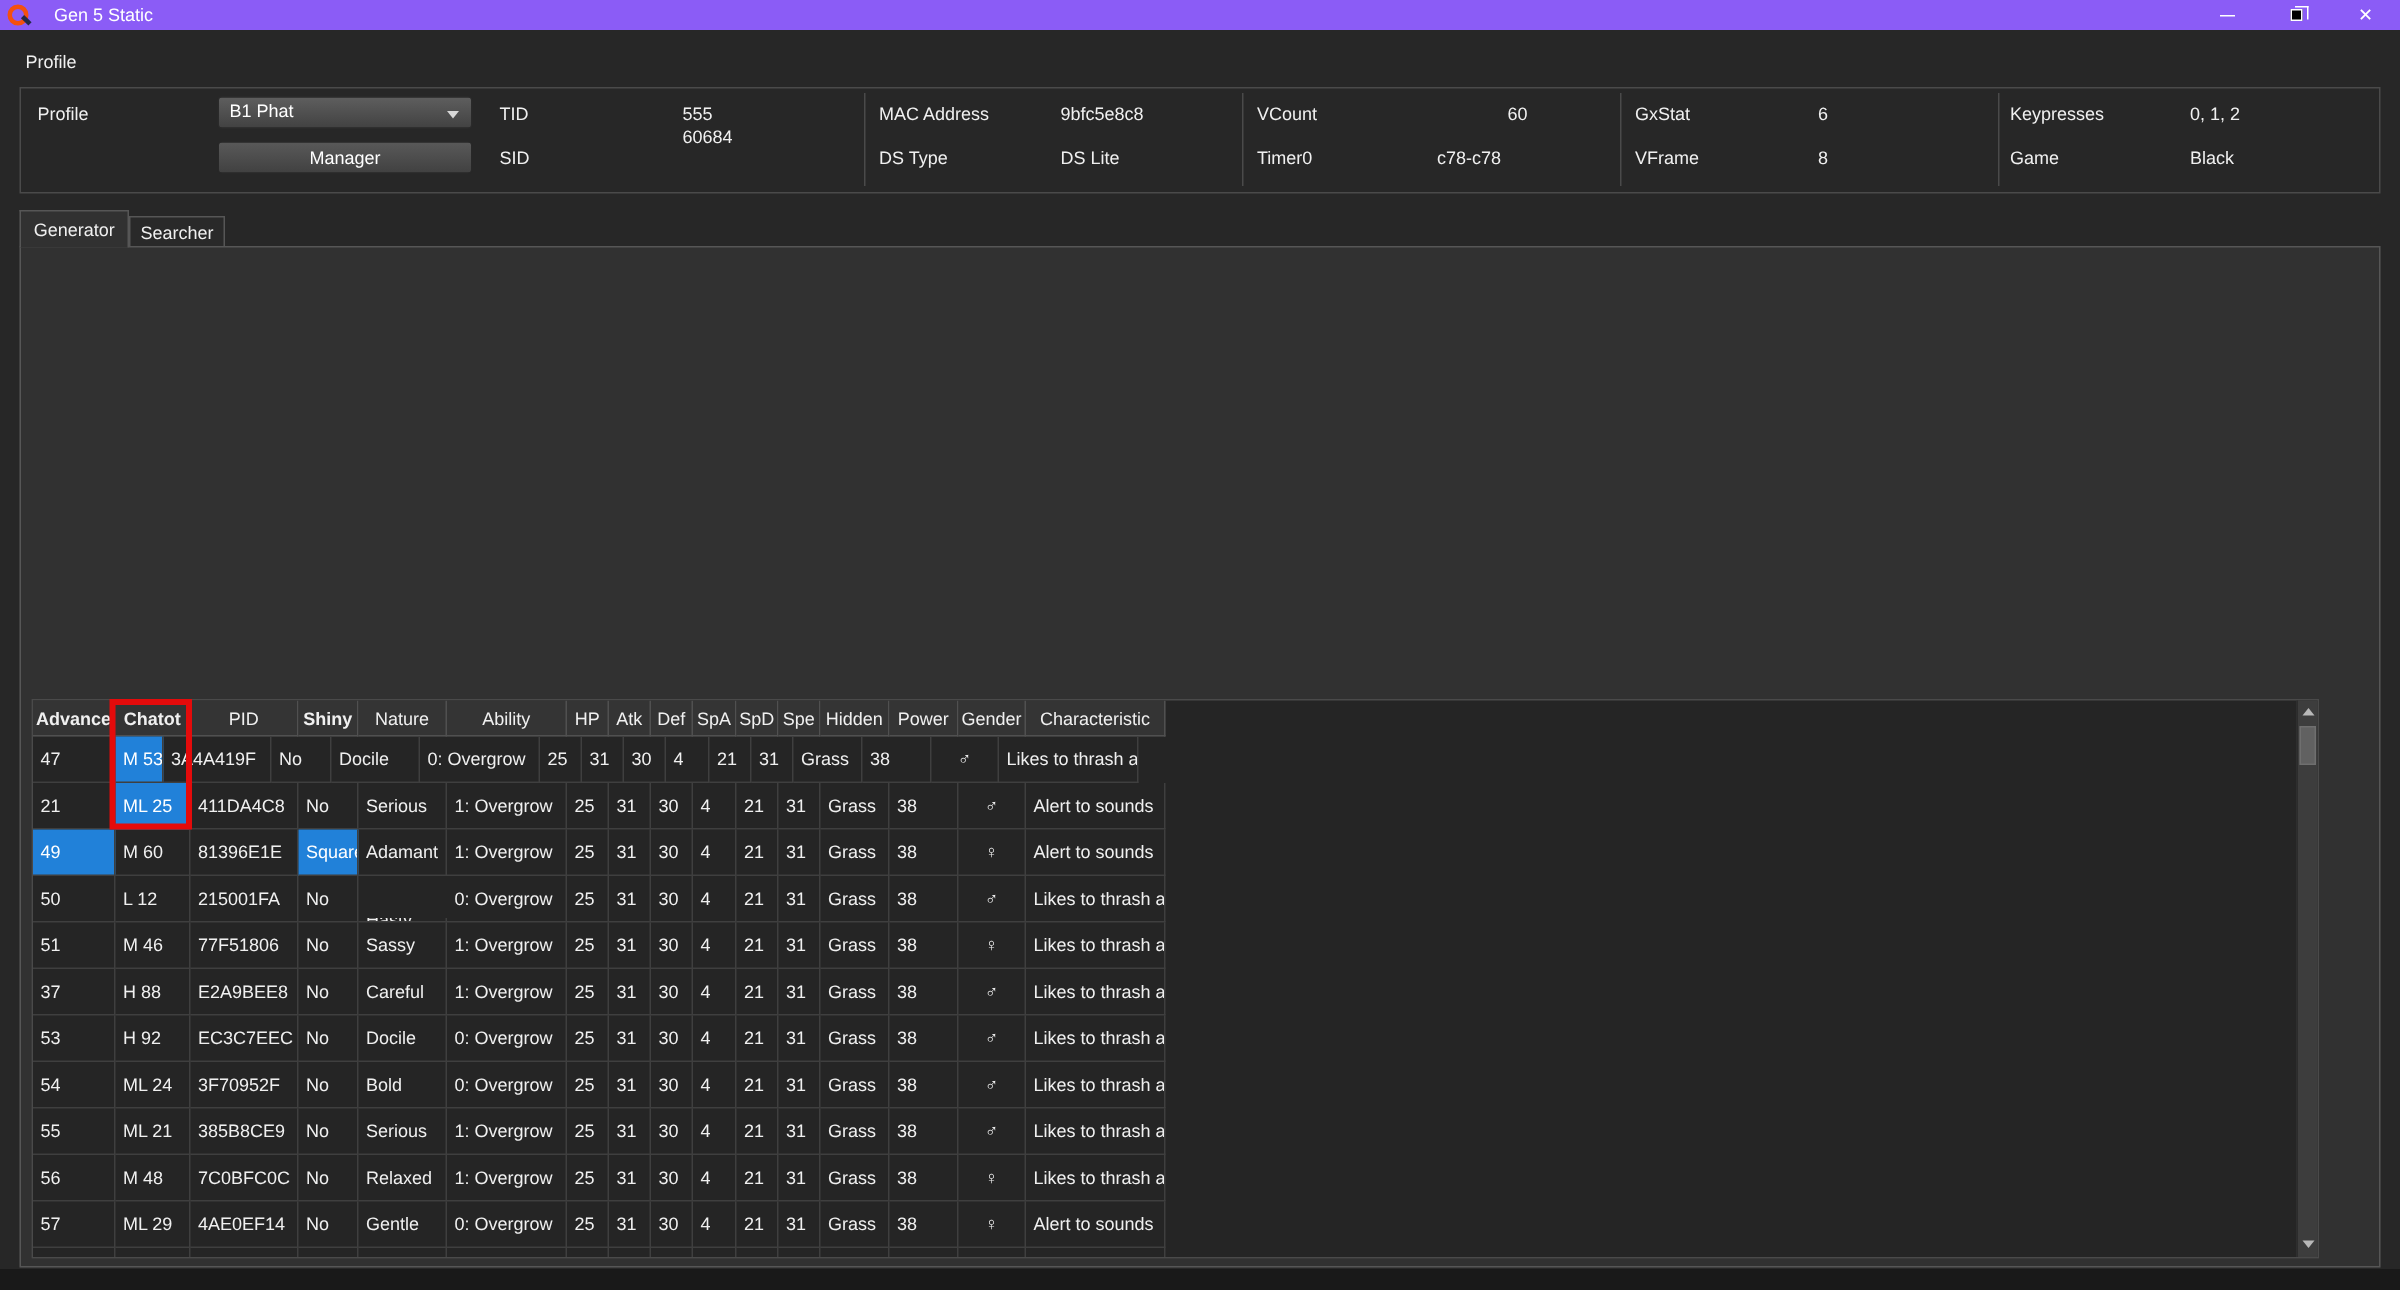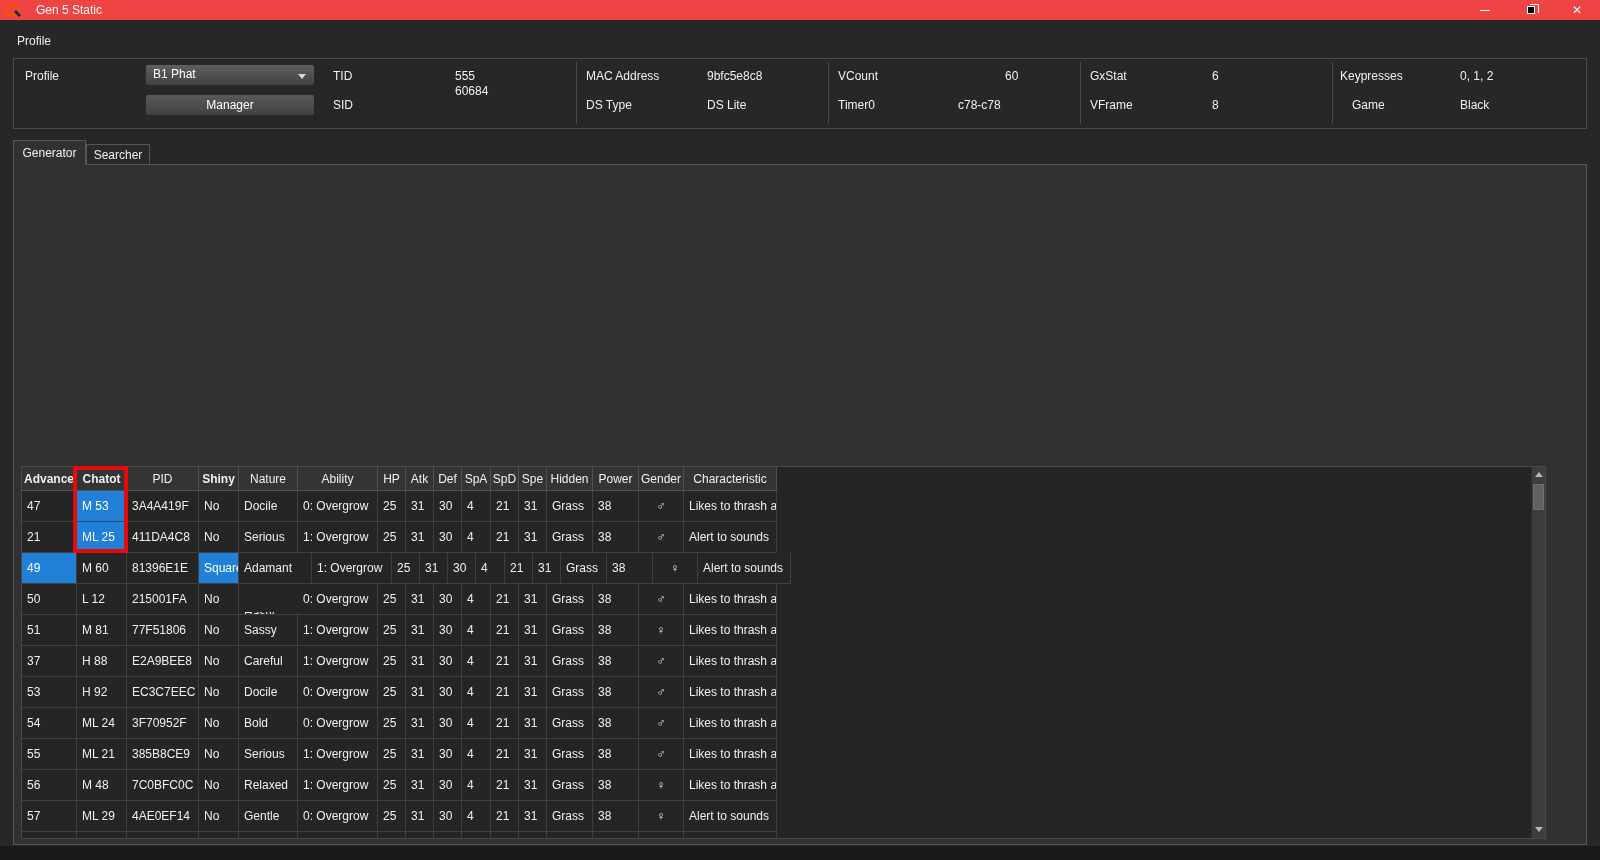--- a/index.html
+++ b/index.html
@@ -5,21 +5,21 @@
   * { margin:0; padding:0; box-sizing:border-box; }
   html,body { width:1600px; height:860px; }
   body {
     position:relative; overflow:hidden;
     background:#272727; color:#f0f0f0;
     font-family:"Liberation Sans","DejaVu Sans",sans-serif; font-size:12px;
   }
   .abs { position:absolute; }
 
   
-  .titlebar { left:0; top:0; width:1600px; height:20px; background:#ef4444; }
+  .titlebar { left:0; top:0; width:1600px; height:20px; background:#8b5cf6; }
   .appicon { left:5px; top:3px; width:14px; height:14px; border:3px solid #f4500e; border-radius:50%; }
   .appicon::after { content:""; position:absolute; right:-3px; bottom:-3px; width:3px; height:7px; background:#232a47; transform:rotate(-45deg); }
   .apptitle { left:36px; top:3px; color:#fff; }
   .winbtn { top:0; width:46px; height:20px; display:flex; align-items:center; justify-content:center; color:#fff; }
   .glyph-min { width:10px; height:1px; background:#fff; }
   .glyph-rest { width:8px; height:8px; border:1px solid #fff; position:relative; background:#000; }
   .glyph-rest::before { content:""; position:absolute; left:2px; top:-3px; width:8px; height:8px; border:1px solid #fff; border-left:none; border-bottom:none; }
   .glyph-close { font-size:12px; line-height:12px; }
 
   
@@ -130,21 +130,21 @@
 <div class="lbl" style="left:838px; top:98px;">Timer0</div>
 <div class="lbl" style="left:958px; top:98px;">c78-c78</div>
 
 <div class="lbl" style="left:1090px; top:69px;">GxStat</div>
 <div class="lbl" style="left:1212px; top:69px;">6</div>
 <div class="lbl" style="left:1090px; top:98px;">VFrame</div>
 <div class="lbl" style="left:1212px; top:98px;">8</div>
 
 <div class="lbl" style="left:1340px; top:69px;">Keypresses</div>
 <div class="lbl" style="left:1460px; top:69px;">0, 1, 2</div>
-<div class="lbl" style="left:1340px; top:98px;margin-left:12px;">Game</div>
+<div class="lbl" style="left:1340px; top:98px;">Game</div>
 <div class="lbl" style="left:1460px; top:98px;">Black</div>
 
 <div class="tab active" style="left:13px; top:140px; width:73px; height:25px; line-height:24px;">Generator</div>
 <div class="tab" style="left:86px; top:144px; width:64px; height:21px; line-height:20px;">Searcher</div>
 <div class="abs panel"></div>
 
 <div class="lbl" style="left:22px; top:172px;">RNG Info</div>
 <div class="gbox" style="left:22px; top:191px; width:212px; height:266px;"></div>
 <div class="lbl" style="left:35px; top:221px;">Seed</div>
 <div class="abs input small" style="left:120px; top:215px; width:105px; height:22px;">f2431833deff2caa</div>
@@ -336,21 +336,21 @@
       <div class="th" style="width: 28px; font-weight: normal;">SpD</div>
       <div class="th" style="width: 28px; font-weight: normal;">Spe</div>
       <div class="th" style="width: 46px; font-weight: normal;">Hidden</div>
       <div class="th" style="width: 46px; font-weight: normal;">Power</div>
       <div class="th" style="width: 45px; font-weight: normal;">Gender</div>
       <div class="th" style="width: 93px; font-weight: normal;">Characteristic</div>
     </div>
   <div>
       <div class="tr">
         <div class="td" style="width: 55px;">47</div>
-        <div class="td sel" style="width: 50px;">M 53</div>
+        <div class="td sel" style="width: 32px;">M 53</div>
         <div class="td" style="width: 72px;">3A4A419F</div>
         <div class="td" style="width: 40px;">No</div>
         <div class="td" style="width: 59px;">Docile</div>
         <div class="td" style="width: 80px;">0: Overgrow</div>
         <div class="td" style="width: 28px;">25</div>
         <div class="td" style="width: 28px;">31</div>
         <div class="td" style="width: 28px;">30</div>
         <div class="td" style="width: 29px;">4</div>
         <div class="td" style="width: 28px;">21</div>
         <div class="td" style="width: 28px;">31</div>
@@ -375,21 +375,21 @@
         <div class="td" style="width: 46px;">Grass</div>
         <div class="td" style="width: 46px;">38</div>
         <div class="td c" style="width: 45px;">♂</div>
         <div class="td" style="width: 93px;">Alert to sounds</div>
       </div>
       <div class="tr">
         <div class="td sel" style="width: 55px;">49</div>
         <div class="td" style="width: 50px;">M 60</div>
         <div class="td" style="width: 72px;">81396E1E</div>
         <div class="td sel" style="width: 40px;">Square</div>
-        <div class="td" style="width: 73px;">Adamant</div>
+        <div class="td" style="width: 59px;">Adamant</div>
         <div class="td" style="width: 80px;">1: Overgrow</div>
         <div class="td" style="width: 28px;">25</div>
         <div class="td" style="width: 28px;">31</div>
         <div class="td" style="width: 28px;">30</div>
         <div class="td" style="width: 29px;">4</div>
         <div class="td" style="width: 28px;">21</div>
         <div class="td" style="width: 28px;">31</div>
         <div class="td" style="width: 46px;">Grass</div>
         <div class="td" style="width: 46px;">38</div>
         <div class="td c" style="width: 45px;">♀</div>
@@ -408,21 +408,21 @@
         <div class="td" style="width: 29px;">4</div>
         <div class="td" style="width: 28px;">21</div>
         <div class="td" style="width: 28px;">31</div>
         <div class="td" style="width: 46px;">Grass</div>
         <div class="td" style="width: 46px;">38</div>
         <div class="td c" style="width: 45px;">♂</div>
         <div class="td" style="width: 93px;">Likes to thrash about</div>
       </div>
       <div class="tr">
         <div class="td" style="width: 55px;">51</div>
-        <div class="td" style="width: 50px;">M 81</div>
+        <div class="td" style="width: 50px;">M 46</div>
         <div class="td" style="width: 72px;">77F51806</div>
         <div class="td" style="width: 40px;">No</div>
         <div class="td" style="width: 59px;">Sassy</div>
         <div class="td" style="width: 80px;">1: Overgrow</div>
         <div class="td" style="width: 28px;">25</div>
         <div class="td" style="width: 28px;">31</div>
         <div class="td" style="width: 28px;">30</div>
         <div class="td" style="width: 29px;">4</div>
         <div class="td" style="width: 28px;">21</div>
         <div class="td" style="width: 28px;">31</div>

